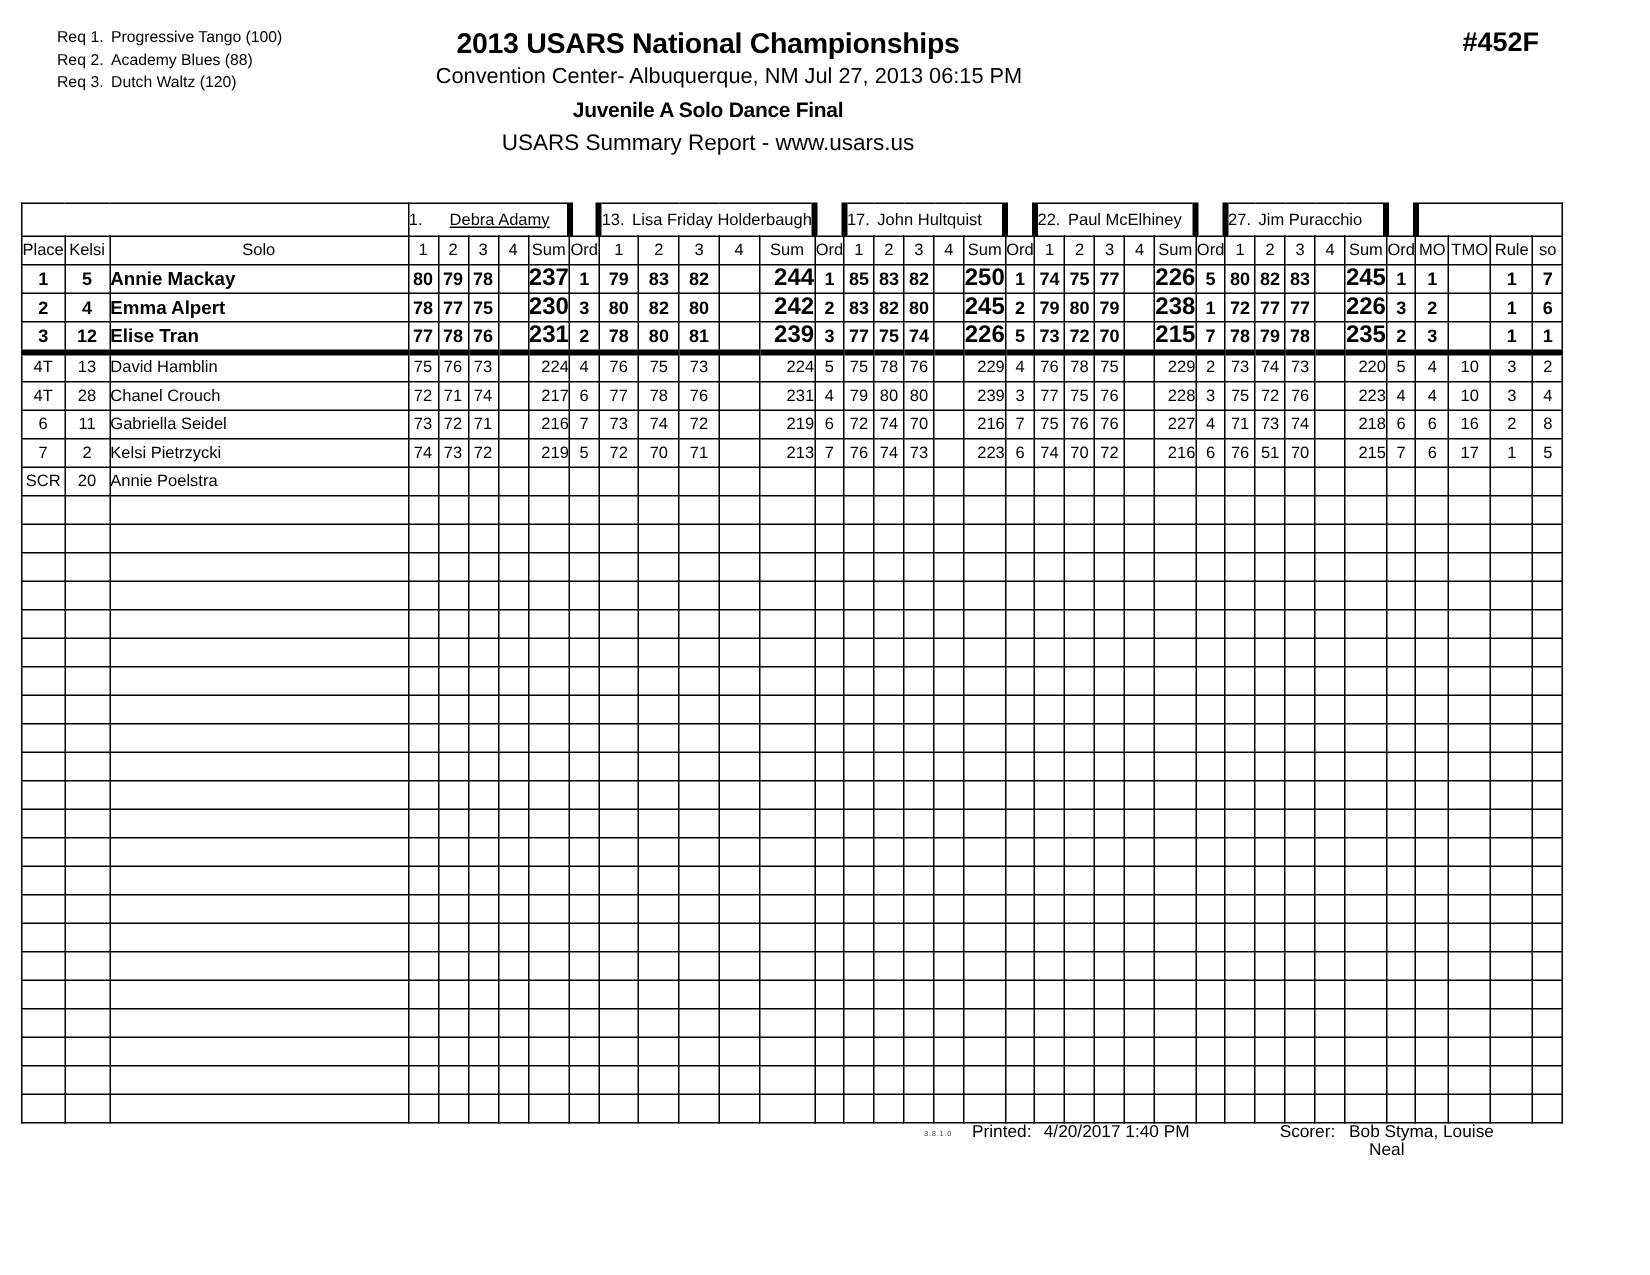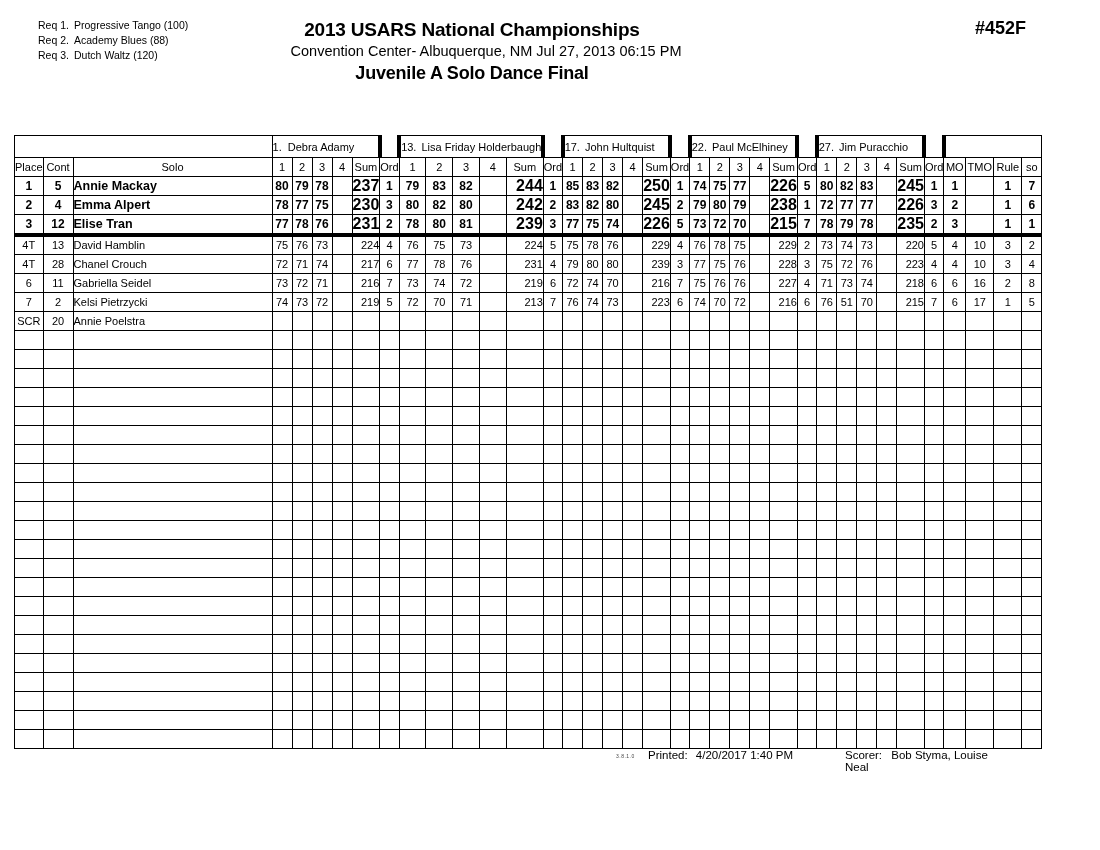--- a/index.html
+++ b/index.html
@@ -43,21 +43,21 @@
     font-weight: bold;
     line-height: 23px;
     letter-spacing: -0.2px;
   }
   #venue-line {
     font-size: 14.5px;
     line-height: 20px;
     margin-left: 28px;
   }
   #category-title {
-    font-size: 18px;
+    font-size: 14px;
     font-weight: bold;
     line-height: 24px;
     letter-spacing: -0.2px;
   }
   #report-line {
     font-size: 15px;
     line-height: 22px;
   }
   #event-code {
     position: absolute;
@@ -145,38 +145,40 @@
   #printed {
     position: absolute;
     left: 648px;
     top: 1px;
   }
   #printed .lbl { margin-right: 5px; }
   #scorer {
     position: absolute;
     left: 845px;
     top: 1px;
+    text-align: center;
   }
   #scorer .lbl { margin-right: 6px; }
 </style>
 </head>
 <body>
 
 <div id="header">
 
   <div id="req-block">
       <span class="req-line"><span class="req-lbl">Req</span><span class="req-num">1.</span><span>Progressive Tango (100)</span></span>
       <span class="req-line"><span class="req-lbl">Req</span><span class="req-num">2.</span><span>Academy Blues (88)</span></span>
       <span class="req-line"><span class="req-lbl">Req</span><span class="req-num">3.</span><span>Dutch Waltz (120)</span></span>
     </div>
 
   <div id="title-block">
     <div id="event-title">2013 USARS National Championships</div>
     <div id="venue-line">Convention Center- Albuquerque, NM  Jul 27, 2013  06:15 PM</div>
     <div id="category-title">Juvenile A Solo Dance Final</div>
+    <div id="report-line">USARS Summary Report - www.usars.us</div>
   </div>
 
   <div id="event-code">#452F</div>
 </div>
 
 <div id="grid">
   <table class="sheet">
     <colgroup id="cols">
         <col style="width: 28px;">
         <col style="width: 30px;">
@@ -212,35 +214,35 @@
         <col style="width: 27px;">
         <col style="width: 18px;">
         <col style="width: 22px;">
         <col style="width: 28px;">
         <col style="width: 28px;">
         <col style="width: 20px;">
       </colgroup>
     <thead>
       <tr class="judge-row" id="judge-row">
           <td class="nb" colspan="3"></td>
-          <td class="jname" colspan="5"><span>1.</span><span style="margin-left: 6px;">Debra Adamy</span></td>
+          <td class="jname" colspan="5"><span>1.</span><span style="margin-left: 18px; text-decoration: underline;">Debra Adamy</span></td>
           <td class="nb ord-spacer" style="border-top: 0px none; border-bottom: 0px none;"></td>
           <td class="jname" colspan="5"><span>13.</span><span style="margin-left: 5px;">Lisa Friday Holderbaugh</span></td>
           <td class="nb ord-spacer" style="border-top: 0px none; border-bottom: 0px none;"></td>
           <td class="jname" colspan="5"><span>17.</span><span style="margin-left: 5px;">John Hultquist</span></td>
           <td class="nb ord-spacer" style="border-top: 0px none; border-bottom: 0px none;"></td>
           <td class="jname" colspan="5"><span>22.</span><span style="margin-left: 5px;">Paul McElhiney</span></td>
           <td class="nb ord-spacer" style="border-top: 0px none; border-bottom: 0px none;"></td>
           <td class="jname" colspan="5"><span>27.</span><span style="margin-left: 5px;">Jim Puracchio</span></td>
           <td class="nb ord-spacer" style="border-top: 0px none; border-bottom: 0px none;"></td>
           <td class="nb" colspan="4"></td>
         </tr>
       <tr class="sub-row" id="sub-row">
           <td class="h-left">Place</td>
-          <td class="h-left">Cont</td>
+          <td class="h-left">Kelsi</td>
           <td class="h-left">Solo</td>
           <td class="num">1</td>
           <td class="num">2</td>
           <td class="num">3</td>
           <td class="num">4</td>
           <td class="num">Sum</td>
           <td class="ord">Ord</td>
           <td class="num">1</td>
           <td class="num">2</td>
           <td class="num">3</td>

